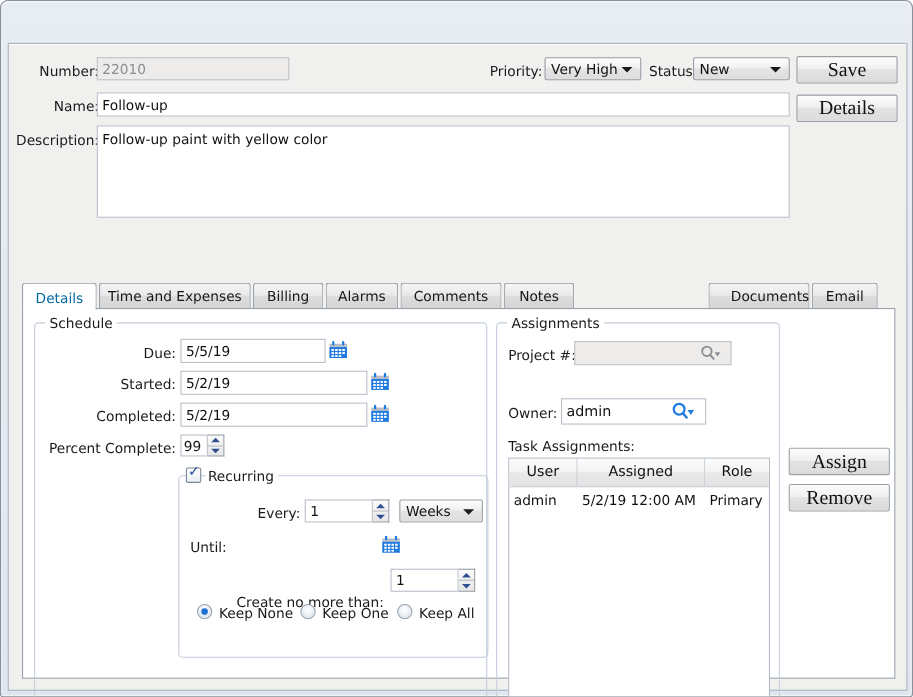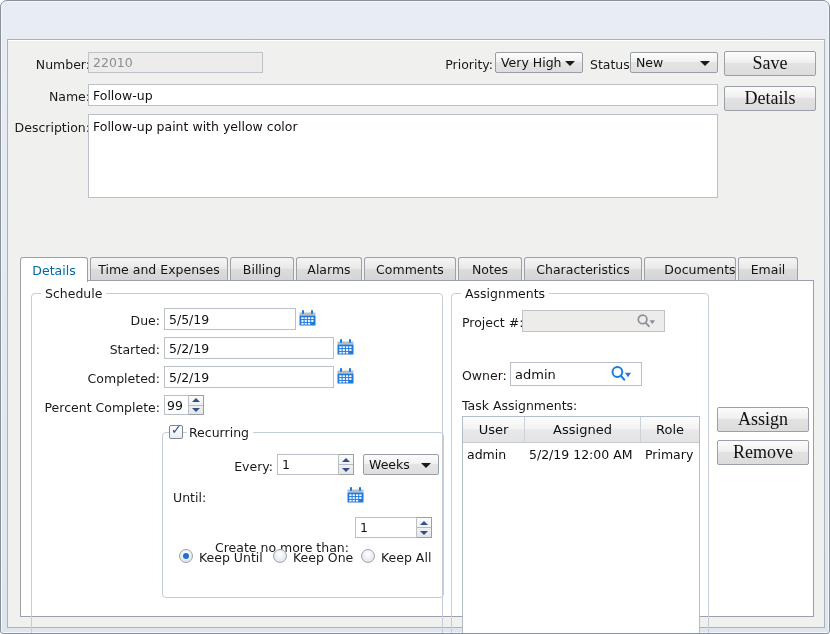--- a/index.html
+++ b/index.html
@@ -335,21 +335,20 @@
     <div class="lbl r" style="left:0px; top:80px; width:82px;">Description:</div>
     <textarea class="txt" style="left: 80px; top: 74px; width: 630px; height: 84px;">Follow-up paint with yellow color</textarea>
 
     <div class="tabstrip">
       <div class="tab active" style="left:0px;  width:68px;">Details</div>
       <div class="tab" style="left:70px; width:138px;">Time and Expenses</div>
       <div class="tab" style="left:210px;width:64px;">Billing</div>
       <div class="tab" style="left:276px;width:66px;">Alarms</div>
       <div class="tab" style="left:344px;width:92px;">Comments</div>
       <div class="tab" style="left:438px;width:64px;">Notes</div>
-      <div class="tab" style="left:504px;width:118px;">Characteristics</div>
       <div class="tab" style="left:624px;width:92px;padding-left:20px;">Documents</div>
       <div class="tab" style="left:718px;width:60px;">Email</div>
     </div>
 
     <div class="tabpage">
 
       <div class="group" style="left:10px; top:12px; width:412px; height:357px;">
         <div class="g-title">Schedule</div>
 
         <div class="lbl r" style="left:20px; top:19px; width:108px;">Due:</div>
@@ -484,21 +483,21 @@
           <div class="spin" style="left:254px; top:84px; height:21px;">
             <div class="half top">
                 <span class="tri up"></span>
               </div>
             <div class="half">
                 <span class="tri dn"></span>
               </div>
           </div>
 
           <div class="radio sel" style="left:16px; top:116px;"></div>
-          <div class="lbl" style="left:36px; top:117px;">Keep Until</div>
+          <div class="lbl" style="left:36px; top:117px;">Keep None</div>
 
           <div class="radio" style="left:110px; top:116px;"></div>
           <div class="lbl" style="left:130px; top:117px;">Keep One</div>
 
           <div class="radio" style="left:198px; top:116px;"></div>
           <div class="lbl" style="left:218px; top:117px;">Keep All</div>
         </div>
       </div>
 
       <div class="group" style="left:430px; top:12px; width:258px; height:357px;">

